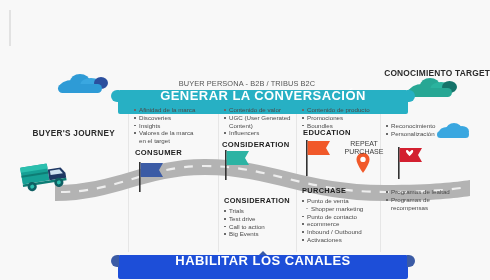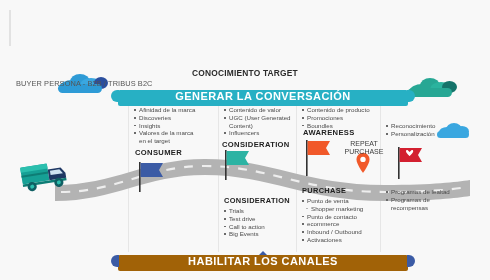--- a/index.html
+++ b/index.html
@@ -17,35 +17,35 @@
 
   
   .guide{position:absolute;top:90px;width:1px;height:162px;background:#e6e6e6;}
 
   
   .cloud{position:absolute;}
   .cloud .lobe{position:absolute;border-radius:50%;}
 
   
   .target-title{
-    position:absolute;left:0;right:0;top:68px;text-align:center;
+    position:absolute;left:0;right:0;top:68px;text-align:right;
     font-size:8.4px;font-weight:bold;color:#2b2b2b;letter-spacing:.2px;
   }
   .target-sub{
-    position:absolute;left:16px;right:0;top:79px;
+    position:absolute;left:4px;right:0;top:79px;text-align:center;
     font-size:7.4px;color:#555;letter-spacing:.1px;
   }
 
   
   .ribbon{
-    position:absolute;height:16px;line-height:12px;text-align:center;
-    color:#fff;font-size:11px;font-weight:bold;letter-spacing:.45px;
+    position:absolute;height:24px;line-height:12px;text-align:center;
+    color:#fff;font-size:13px;font-weight:bold;letter-spacing:.45px;
   }
   .ribbon.top{left:118px;width:290px;top:90px;background:#27b0c4;border-radius:2px;}
-  .ribbon.bottom{left:118px;width:290px;top:255px;background:#a16207;border-radius:2px;}
+  .ribbon.bottom{left:118px;width:290px;top:255px;background:#1d4ed8;border-radius:2px;}
   .rib-cap{position:absolute;top:0;width:8px;height:12px;}
   .rib-cap.l{left:-7px;border-radius:6px 0 0 6px;}
   .rib-cap.r{right:-7px;border-radius:0 6px 6px 0;}
   .ribbon.top .rib-cap{background:#27b0c4;}
   .ribbon.bottom .rib-cap{background:#3b5ba5;}
   .rib-notch{
     position:absolute;left:50%;margin-left:-4px;width:0;height:0;
     border-left:4px solid transparent;border-right:4px solid transparent;
   }
   .ribbon.top .rib-notch{top:12px;border-top:4px solid #27b0c4;}
@@ -138,20 +138,21 @@
   <div class="target-title">CONOCIMIENTO TARGET</div>
   <div class="target-sub">BUYER PERSONA - B2B / TRIBUS B2C</div>
 
   <div class="ribbon top">
     <span class="rib-cap l"></span>
     <span class="rib-cap r"></span>
     <span>GENERAR LA CONVERSACIÓN</span>
     <span class="rib-notch"></span>
   </div>
 
+  <div class="journey-label buyer">BUYER'S JOURNEY</div>
 
   <div class="road-wrap">
     <svg width="415" height="60" viewBox="0 0 415 60">
       <path d="M0,30 C60,30 90,4 150,4 C215,4 250,30 330,30 C380,30 400,27 415,25
                L415,41 C400,43 380,46 330,46 C250,46 215,20 150,20 C90,20 60,46 0,46 Z" fill="#b3b3b3"></path>
       <path d="M6,37 C62,37 92,11 150,11 C214,11 249,37 330,37 C379,37 399,34 413,32" fill="none" stroke="#eeeeee" stroke-width="2.2" stroke-dasharray="9 9" stroke-linecap="butt"></path>
     </svg>
   </div>
 
   <div class="truck" style="left:16px;top:160px;">
@@ -186,21 +187,21 @@
     </svg>
   </div>
   <div class="stage-cap" style="left:222px;top:140px;">CONSIDERATION</div>
 
   <div class="flag" style="left:303px;top:138px;">
     <svg width="30" height="38" viewBox="0 0 30 38">
       <rect x="3" y="2" width="1.6" height="36" fill="#333"></rect>
       <path d="M4.6,3 L27,3 L23,10 L27,17 L4.6,17 Z" fill="#f1592a"></path>
     </svg>
   </div>
-  <div class="stage-cap" style="left:303px;top:128px;">AWARENESS</div>
+  <div class="stage-cap" style="left:303px;top:128px;">EDUCATION</div>
 
   <div class="pin" style="left:355px;top:152px;">
     <svg width="16" height="22" viewBox="0 0 16 22">
       <path d="M8,21 C8,21 14.5,12.2 14.5,7.6 C14.5,3.6 11.6,0.8 8,0.8
                C4.4,0.8 1.5,3.6 1.5,7.6 C1.5,12.2 8,21 8,21 Z" fill="#f1592a"></path>
       <circle cx="8" cy="7.4" r="2.7" fill="#fff"></circle>
     </svg>
   </div>
   <div class="repeat-cap" style="left:338px;top:140px;width:52px;">
     <span>REPEAT</span><br>

